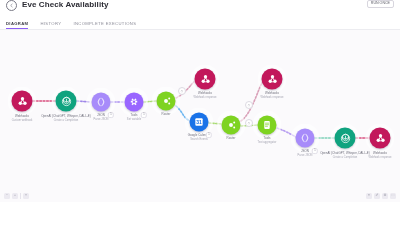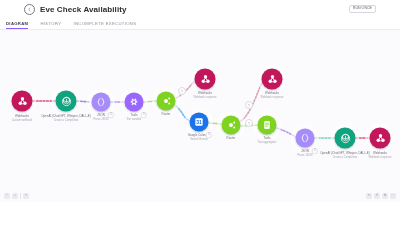--- a/index.html
+++ b/index.html
@@ -7,21 +7,21 @@
     width:400px;height:202px;overflow:hidden;
     font-family:"Liberation Sans",sans-serif;
     background:#ffffff;
     -webkit-font-smoothing:antialiased;
   }
   .app{position:relative;width:400px;height:202px;background:#fbfafc;}
 
   
   .topbar{
     position:absolute;top:0;left:0;right:0;height:18px;
-    background:#ffffff;display:flex;align-items:center;padding:0 24px;
+    background:#ffffff;display:flex;align-items:flex-start;padding:0 6px;
     box-sizing:border-box;
   }
   .back-icon{
     width:9px;height:9px;border:1px solid #7a7a86;border-radius:50%;
     display:flex;align-items:center;justify-content:center;flex:0 0 auto;
     margin-right:5px;
   }
   .back-icon svg{display:block;}
   .title{
     font-size:8px;font-weight:bold;color:#2b2b33;letter-spacing:.1px;

